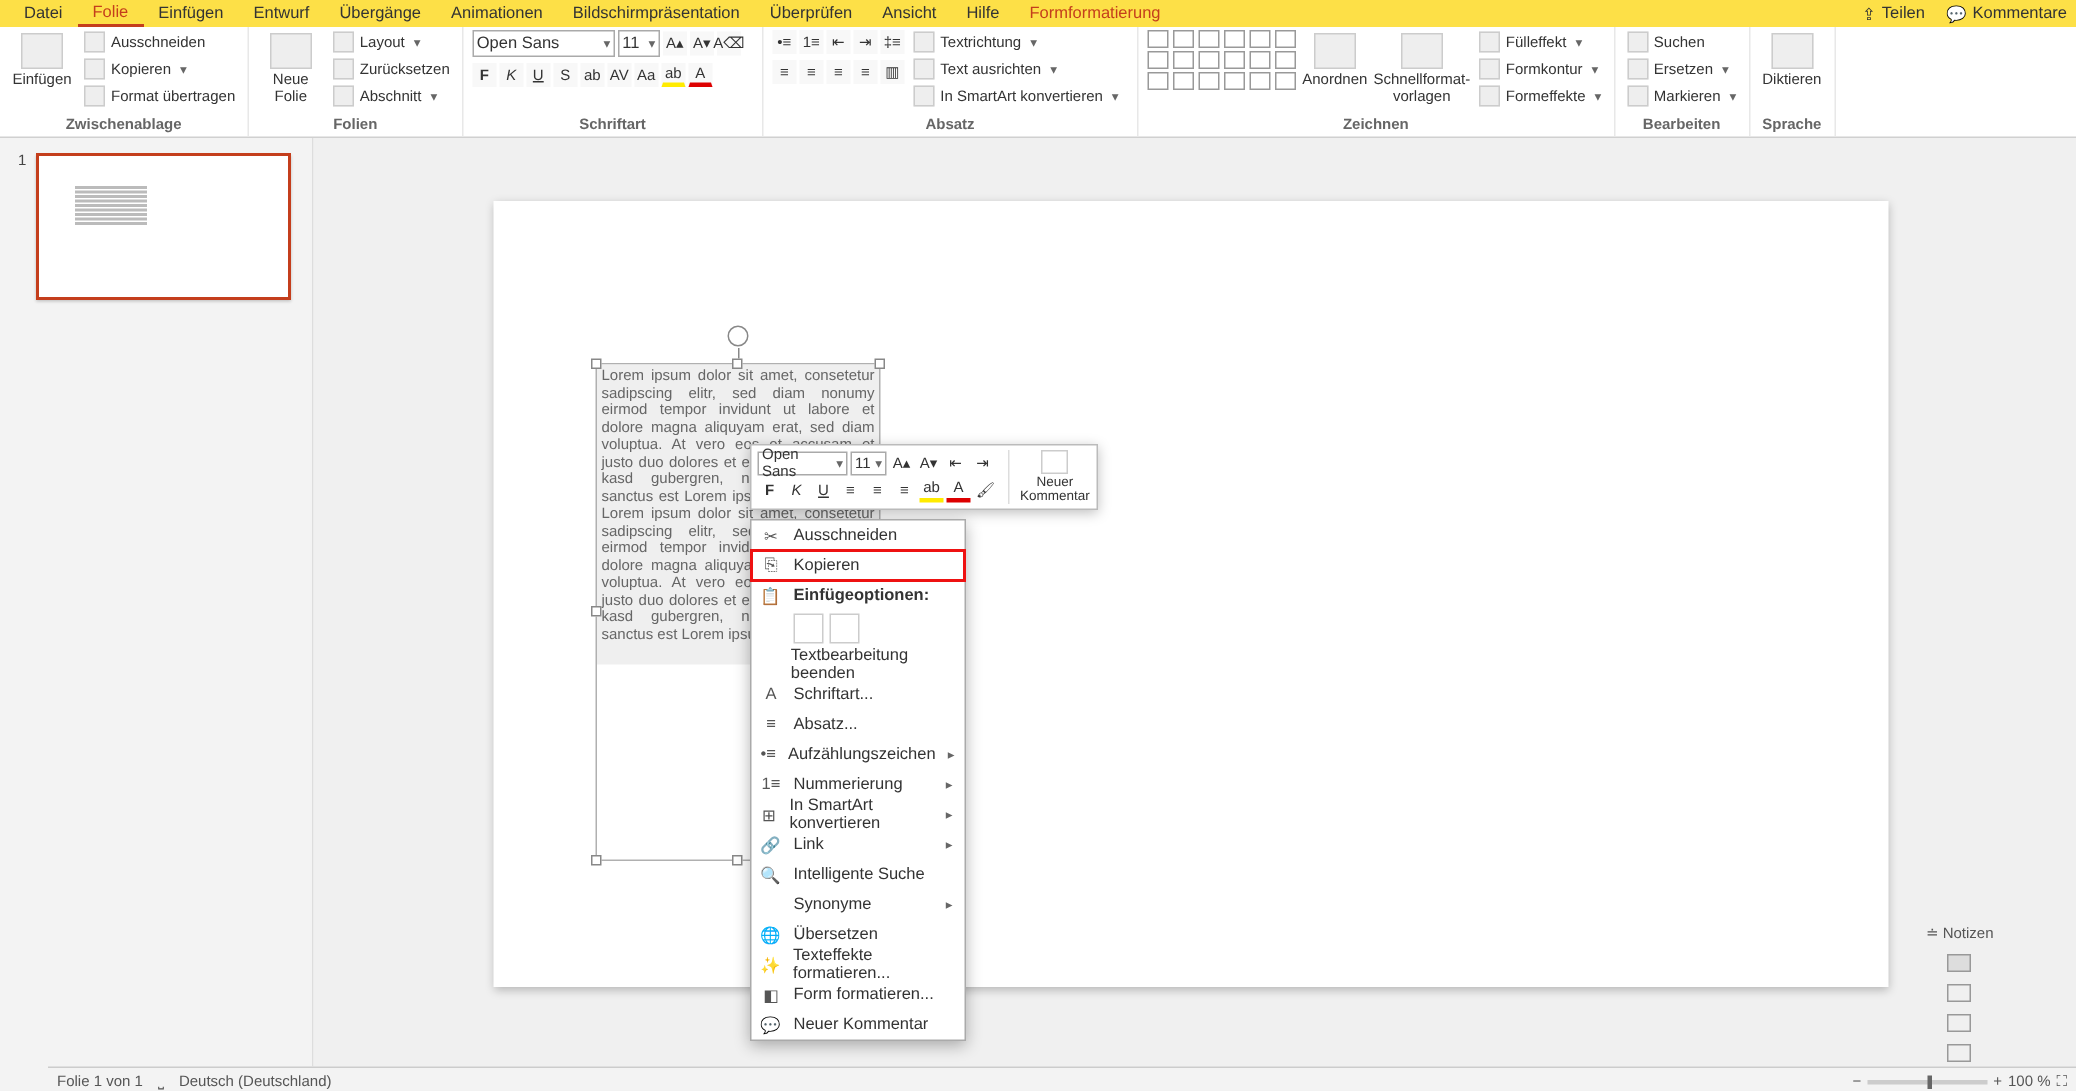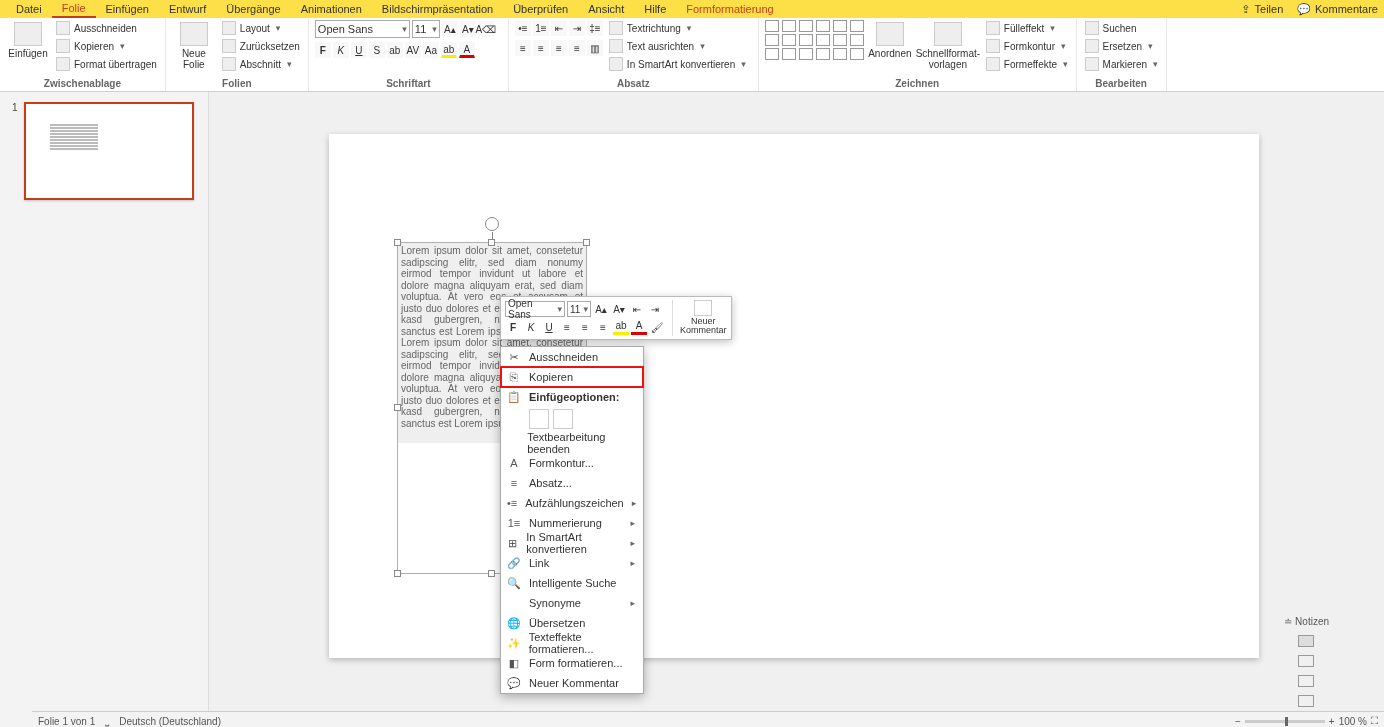--- a/index.html
+++ b/index.html
@@ -308,20 +308,29 @@
         <div class="sml">
             <div class="ic"></div>
             <span>Markieren</span>
             <span class="dd">▾</span>
           </div>
       </div>
     </div>
     <div class="group-label">Bearbeiten</div>
   </div>
 
+  <div class="group">
+    <div class="group-body">
+      <div class="big">
+          <div class="ic"></div>
+          <div class="lbl">Diktieren</div>
+        </div>
+    </div>
+    <div class="group-label">Sprache</div>
+  </div>
 
 </div>
 
 <div class="work">
   <div class="thumbs">
     <div class="thumb-wrap">
       <div class="thumb-num">1</div>
       <div class="thumb">
         <div class="mini">
             <div></div>
@@ -415,21 +424,21 @@
   <div class="paste-row">
     <div class="pb"></div>
     <div class="pb"></div>
   </div>
   <div class="mi">
       <div class="ic"></div>
       <span>Textbearbeitung beenden</span>
     </div>
   <div class="mi">
       <div class="ic">A</div>
-      <span>Formkontur...</span>
+      <span>Schriftart...</span>
     </div>
   <div class="mi">
       <div class="ic">≡</div>
       <span>Absatz...</span>
     </div>
   <div class="mi">
       <div class="ic">•≡</div>
       <span>Aufzählungszeichen</span>
       <span class="arr">▸</span>
     </div>

